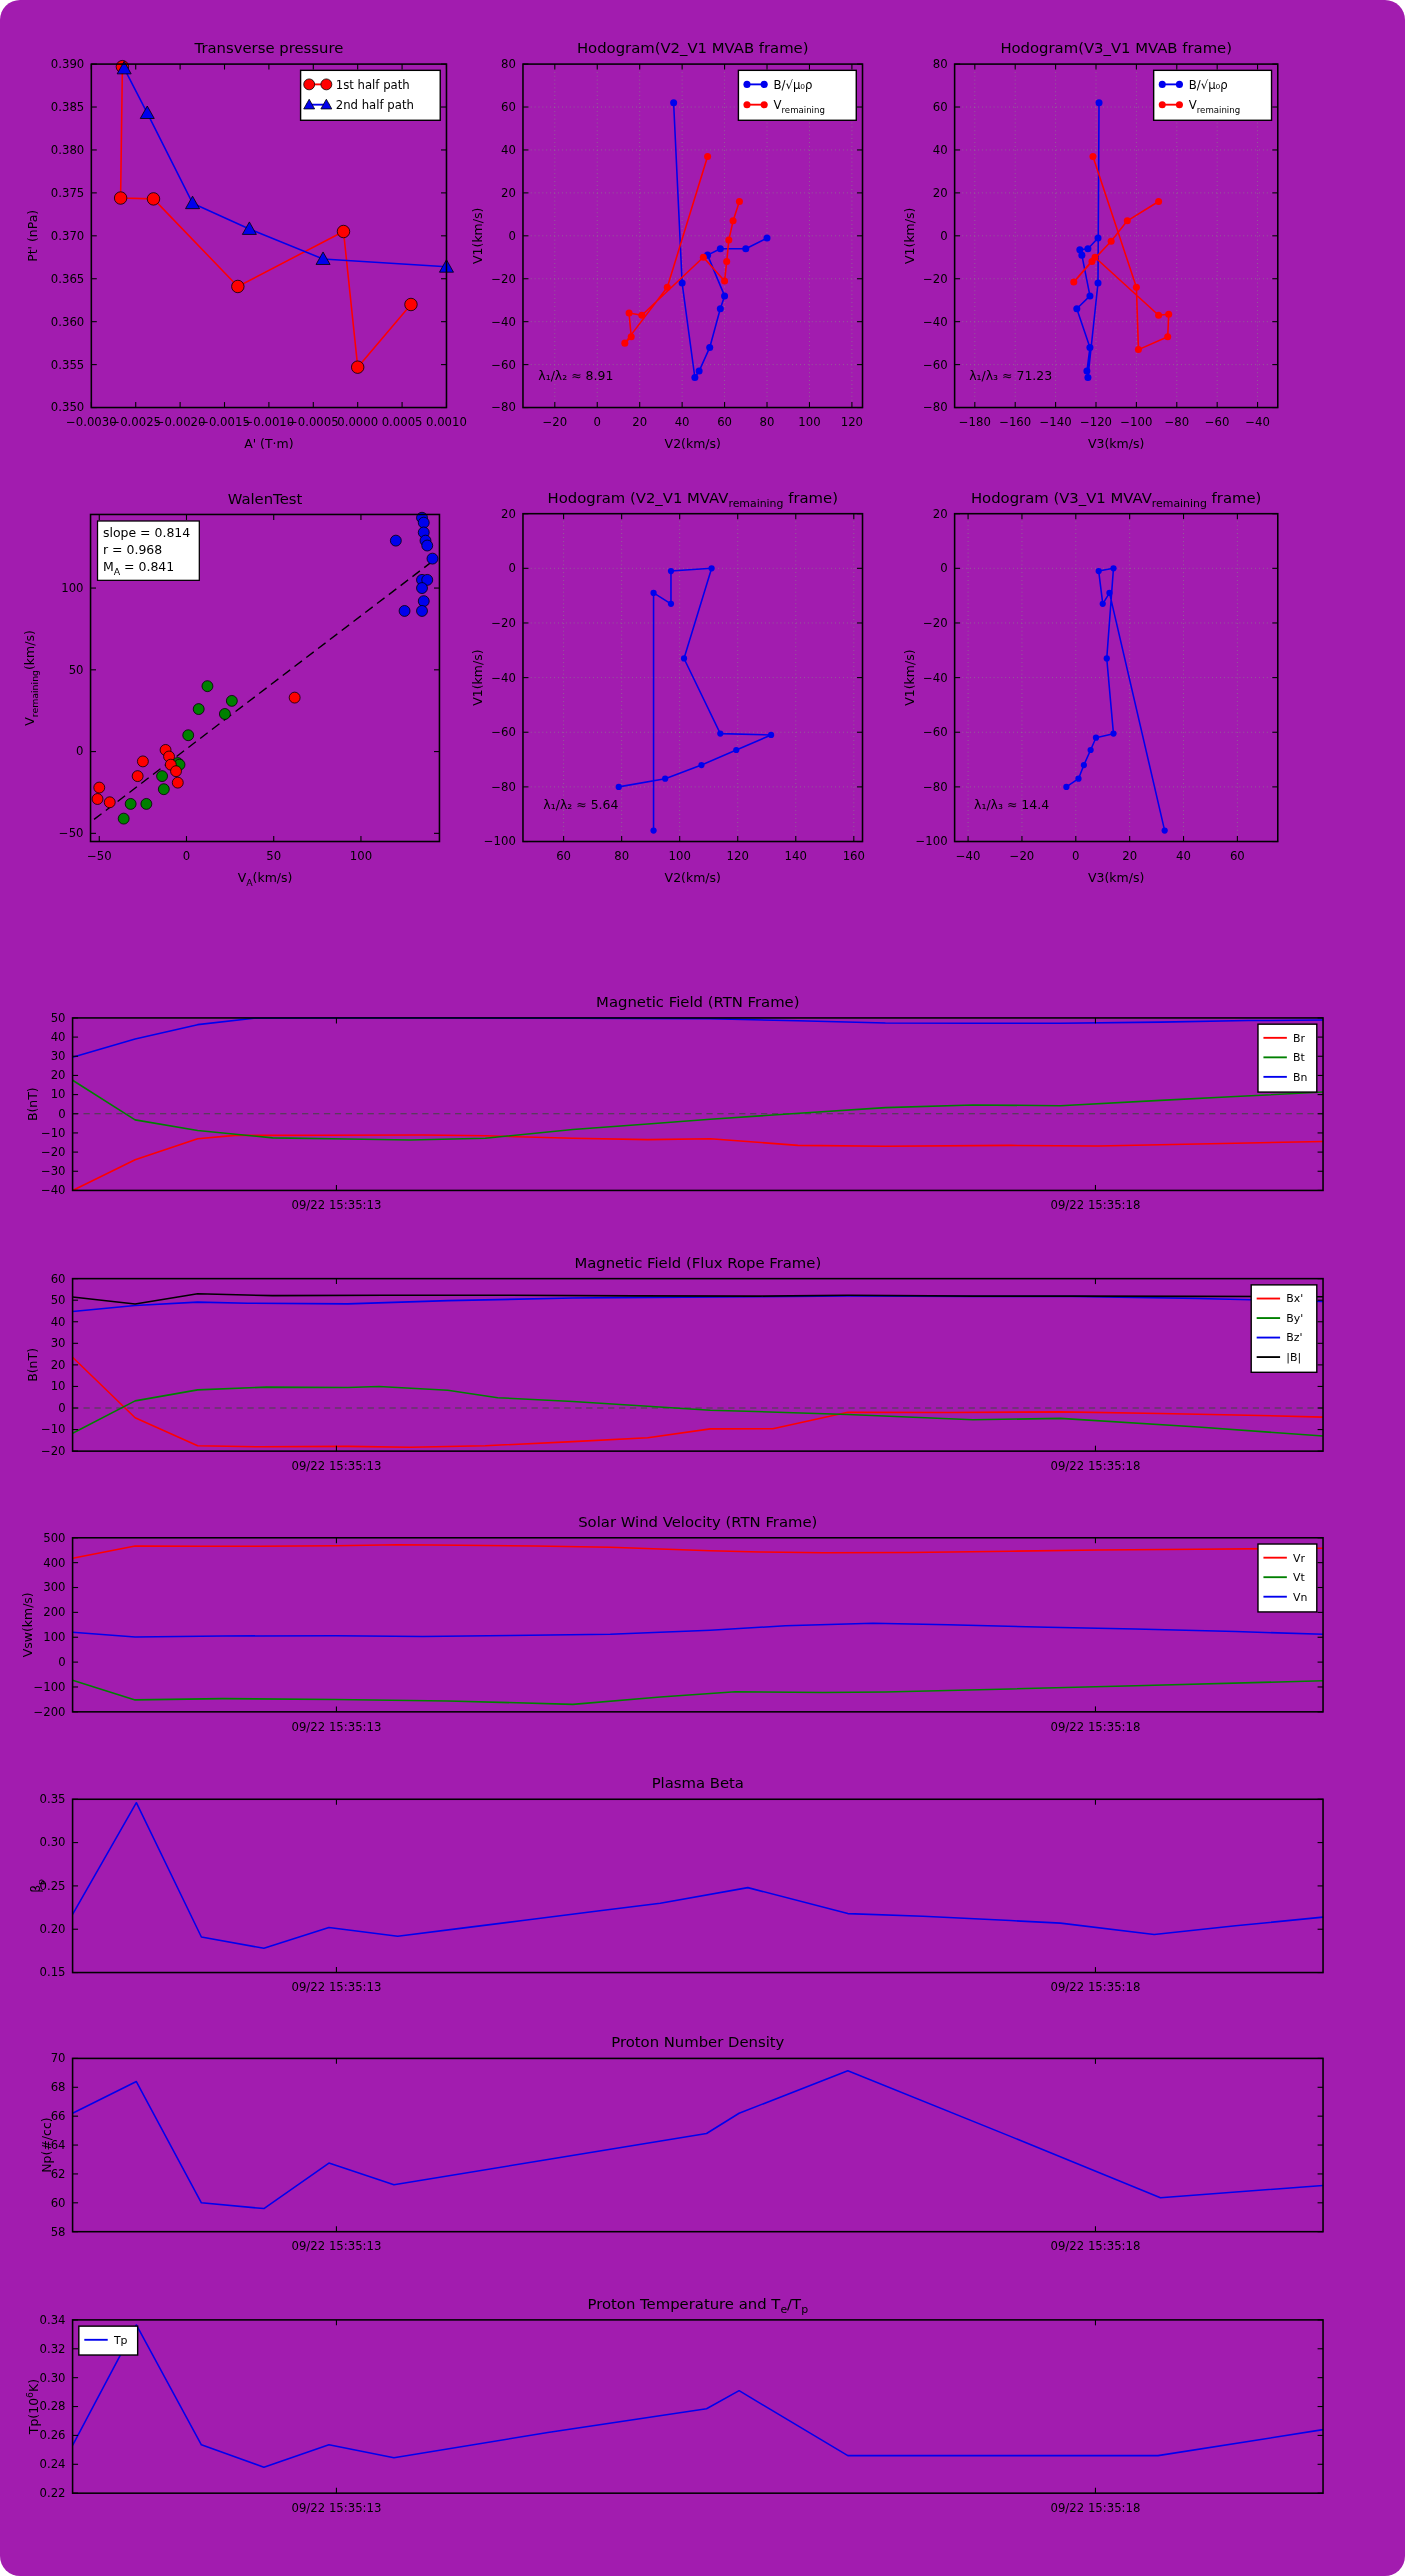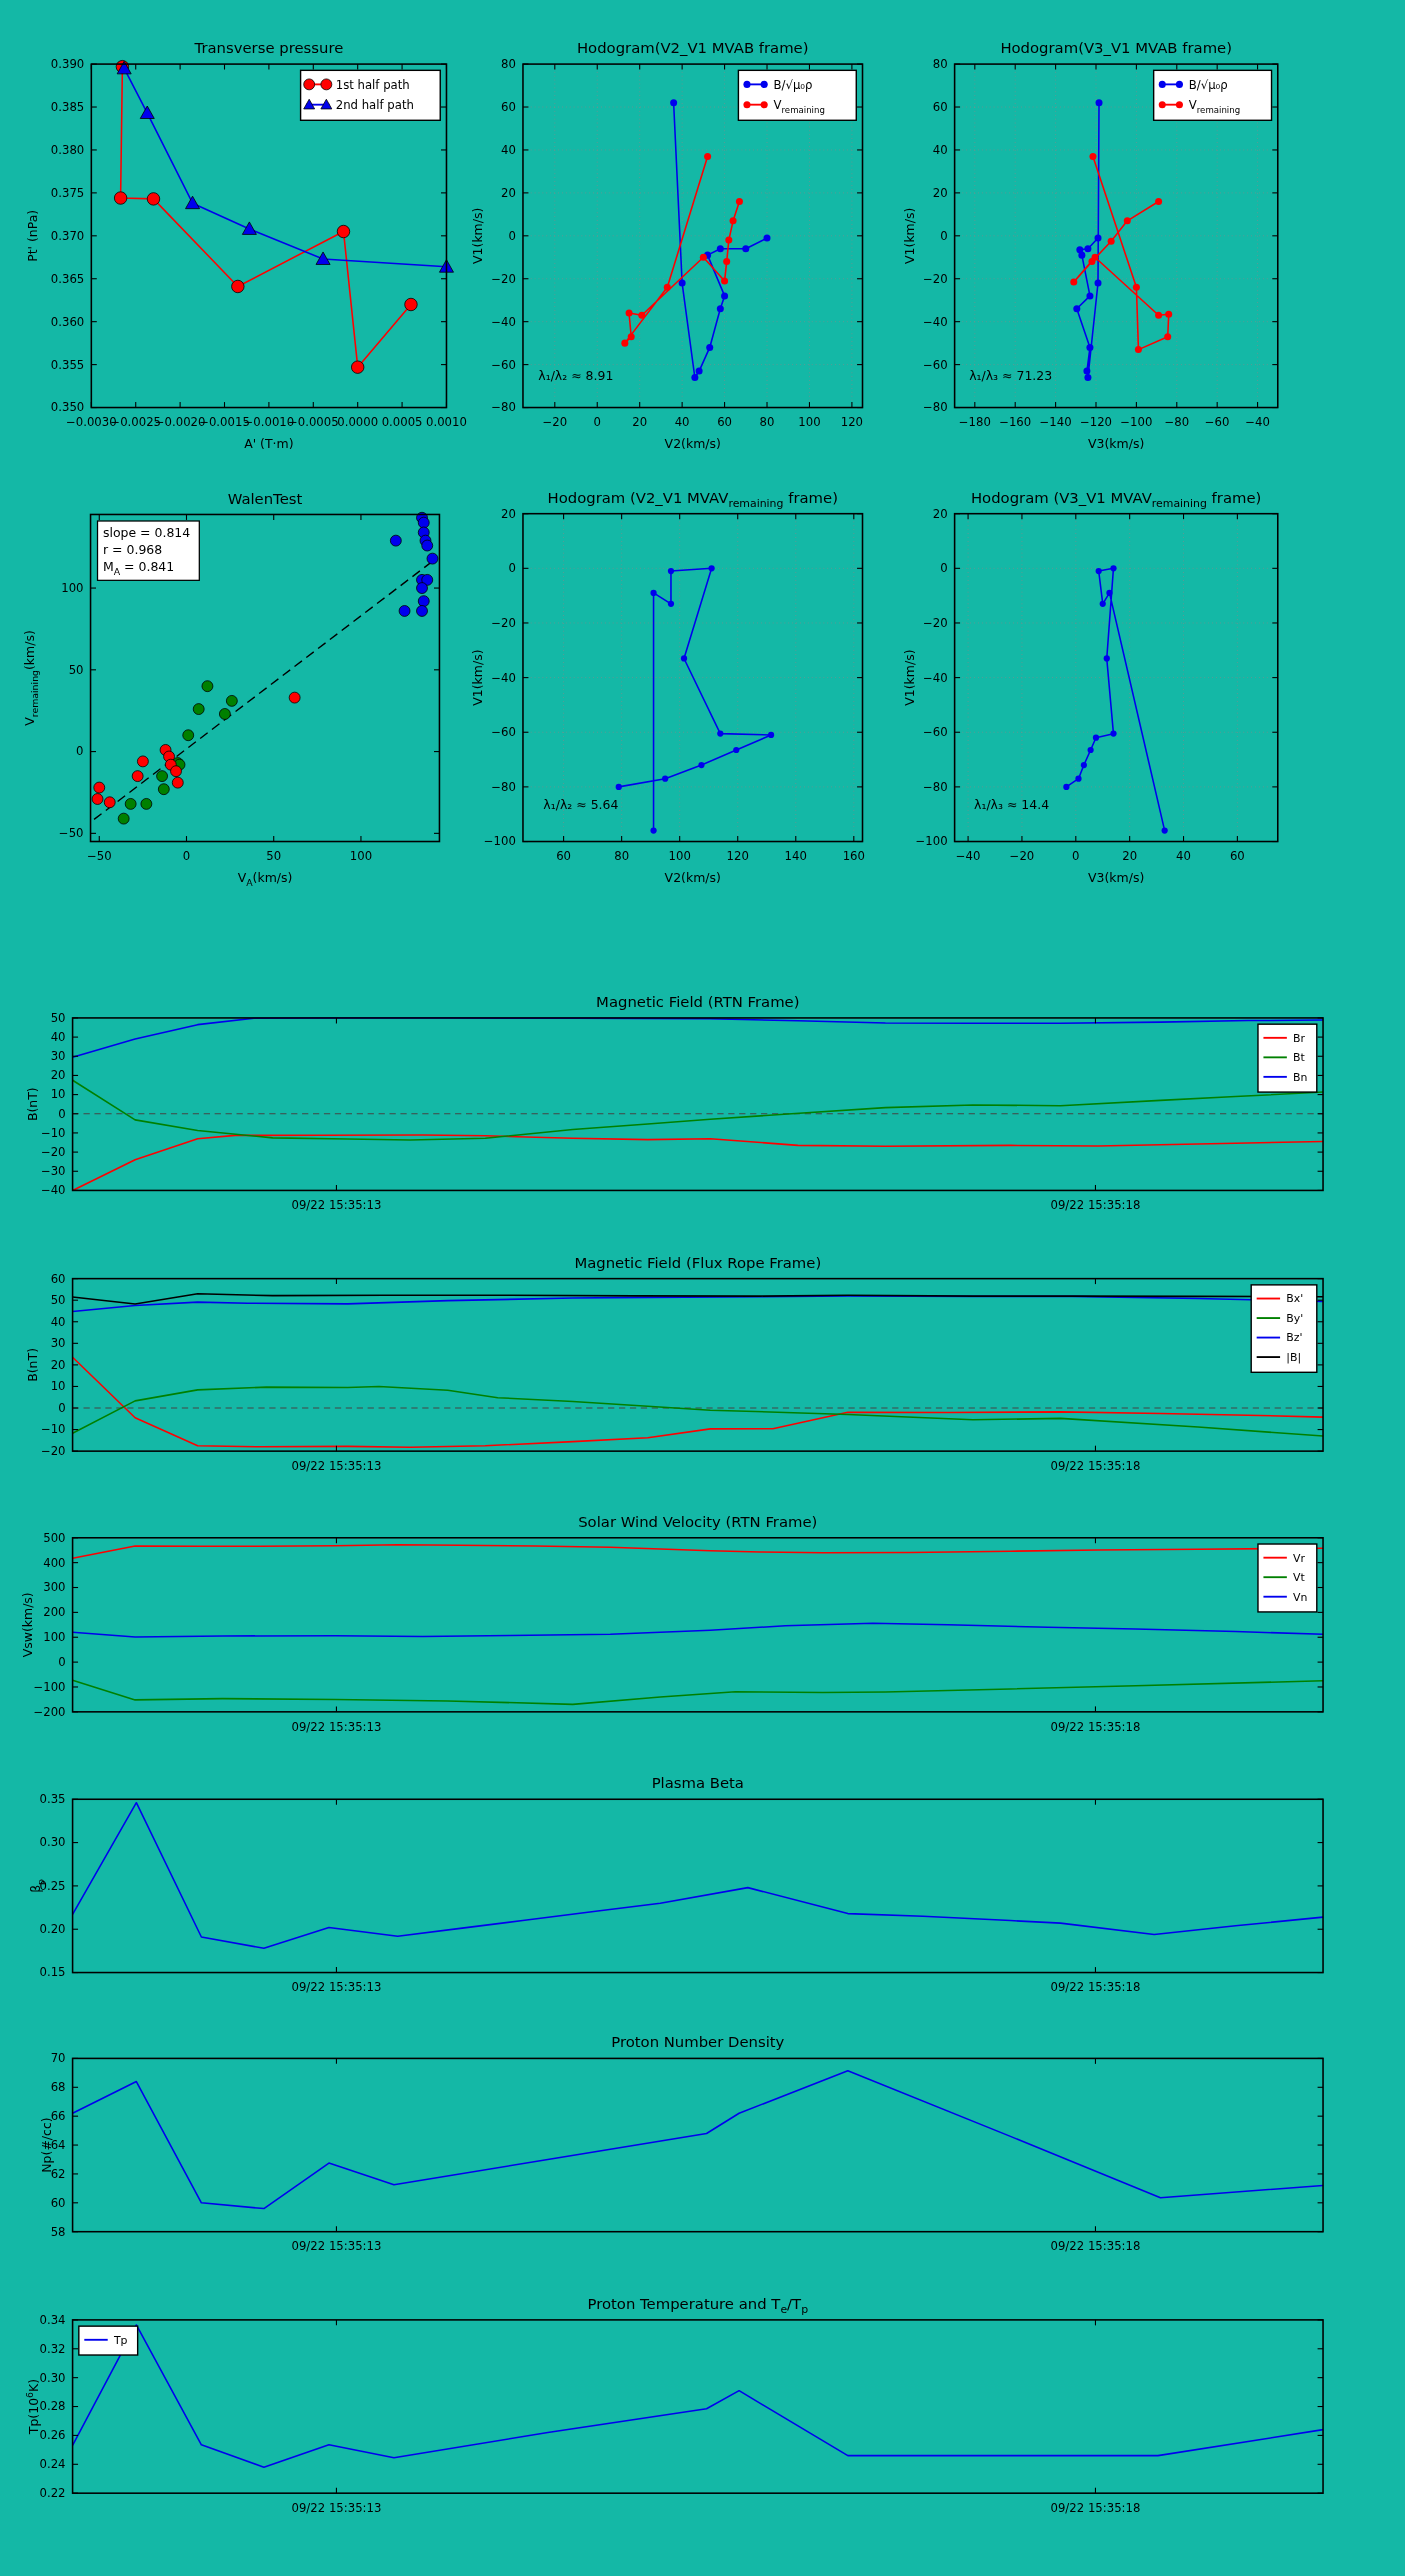--- a/index.html
+++ b/index.html
@@ -1,17 +1,17 @@
 <!DOCTYPE html>
 <html style="font-size:12.5px"><head>
 <meta charset="utf-8">
 <style>
   html,body{margin:0;padding:0;background:#fff;}
-  #figure-root{position:relative;width:1405px;height:2576px;background:#14b8a6;
-    font-family:"DejaVu Sans","Liberation Sans",sans-serif;}
+  #figure-root{position:relative;width:1405px;height:2576px;background:#a21caf;
+    font-family:"DejaVu Sans","Liberation Sans",sans-serif;border-radius:20px;}
   svg text{font-family:"DejaVu Sans","Liberation Sans",sans-serif;fill:#000;}
 </style>
 </head>
 <body>
 
 <div id="figure-root"><svg width="1405" height="2576" viewBox="0 0 1800 3300">
       <g>
         <text x="344.5" y="68" font-size="19" text-anchor="middle"><tspan>Transverse pressure</tspan></text>
         <g>
           <path d="M156.8 85.3 L154.5 253.6 L196.6 254.7 L304.7 366.9 L440.1 296.5 L458.3 470.3 L526.5 390.0" fill="none" stroke="#ff0000" stroke-width="2" stroke-linejoin="round"></path>

